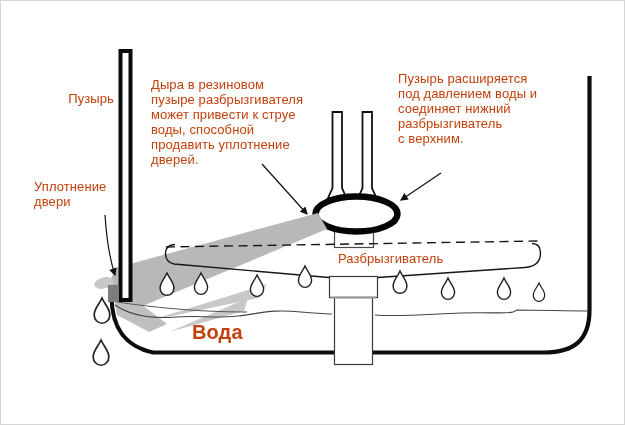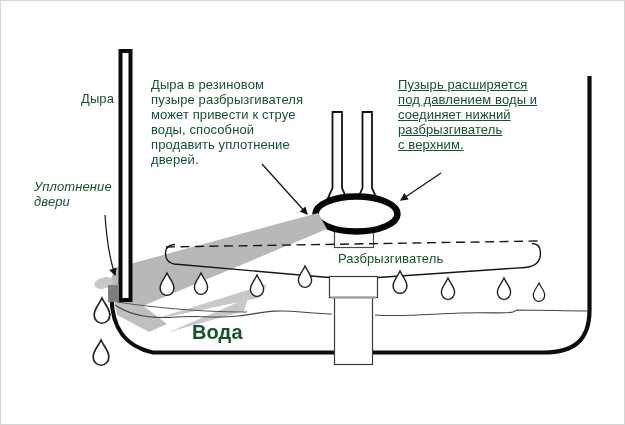--- a/index.html
+++ b/index.html
@@ -4,26 +4,26 @@
 <style>
   html,body{margin:0;padding:0;background:#ffffff;}
   .stage{
     position:relative;width:625px;height:425px;box-sizing:border-box;
     background:#ffffff;border:1px solid #d6d6d6;overflow:hidden;
     font-family:"Liberation Sans",sans-serif;color:#111111;
   }
   .stage svg{position:absolute;left:0;top:0;display:block;}
   .t{
     position:absolute;white-space:pre-line;font-size:13px;line-height:15px;
-    color:#14532d;letter-spacing:0.1px;
+    color:#c2410c;letter-spacing:0.1px;
   }
   .door-label{left:40px;top:90px;width:73px;text-align:right;}
-  .seal-label{left:33px;top:178px;font-style:italic;}
+  .seal-label{left:33px;top:178px;}
   .note-left{left:150px;top:76px;}
-  .note-right{left:397px;top:76px;text-decoration:underline;}
+  .note-right{left:397px;top:70px;}
   .sprayer-label{left:337px;top:250px;}
   .water-label{left:191px;top:324px;font-weight:bold;font-size:20px;}
 </style>
 </head>
 <body>
 
 <div class="stage">
 
   <svg width="625" height="425" viewBox="0 0 625 425">
     <defs>
@@ -82,21 +82,21 @@
     <rect x="119.5" y="50" width="10" height="249" fill="#ffffff" stroke="#0a0a0a" stroke-width="4"></rect>
     <rect x="107" y="284" width="11" height="17" fill="#7d7d7d"></rect>
 
     <g stroke="#111111" stroke-width="1.2" fill="none">
       <path d="M261,163 L306,213" marker-end="url(#ah)"></path>
       <path d="M440,172 L400,199" marker-end="url(#ah)"></path>
       <path d="M104,214 C106,245 110,262 114,274" marker-end="url(#ah)"></path>
     </g>
   </svg>
 
-  <div class="t door-label">Дыра</div>
+  <div class="t door-label">Пузырь</div>
   <div class="t seal-label">Уплотнение
 двери</div>
   <div class="t note-left">Дыра в резиновом
 пузыре разбрызгивателя
 может привести к струе
 воды, способной
 продавить уплотнение
 дверей.</div>
   <div class="t note-right">Пузырь расширяется
 под давлением воды и

